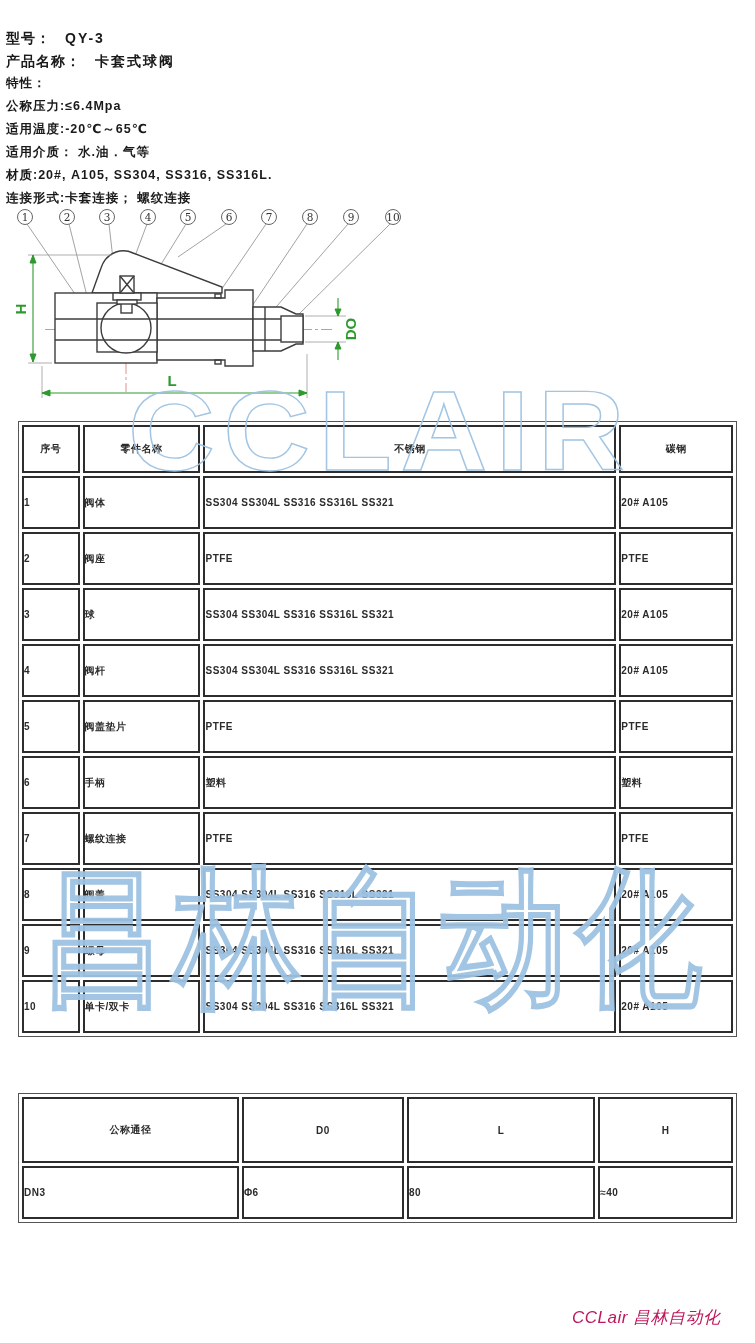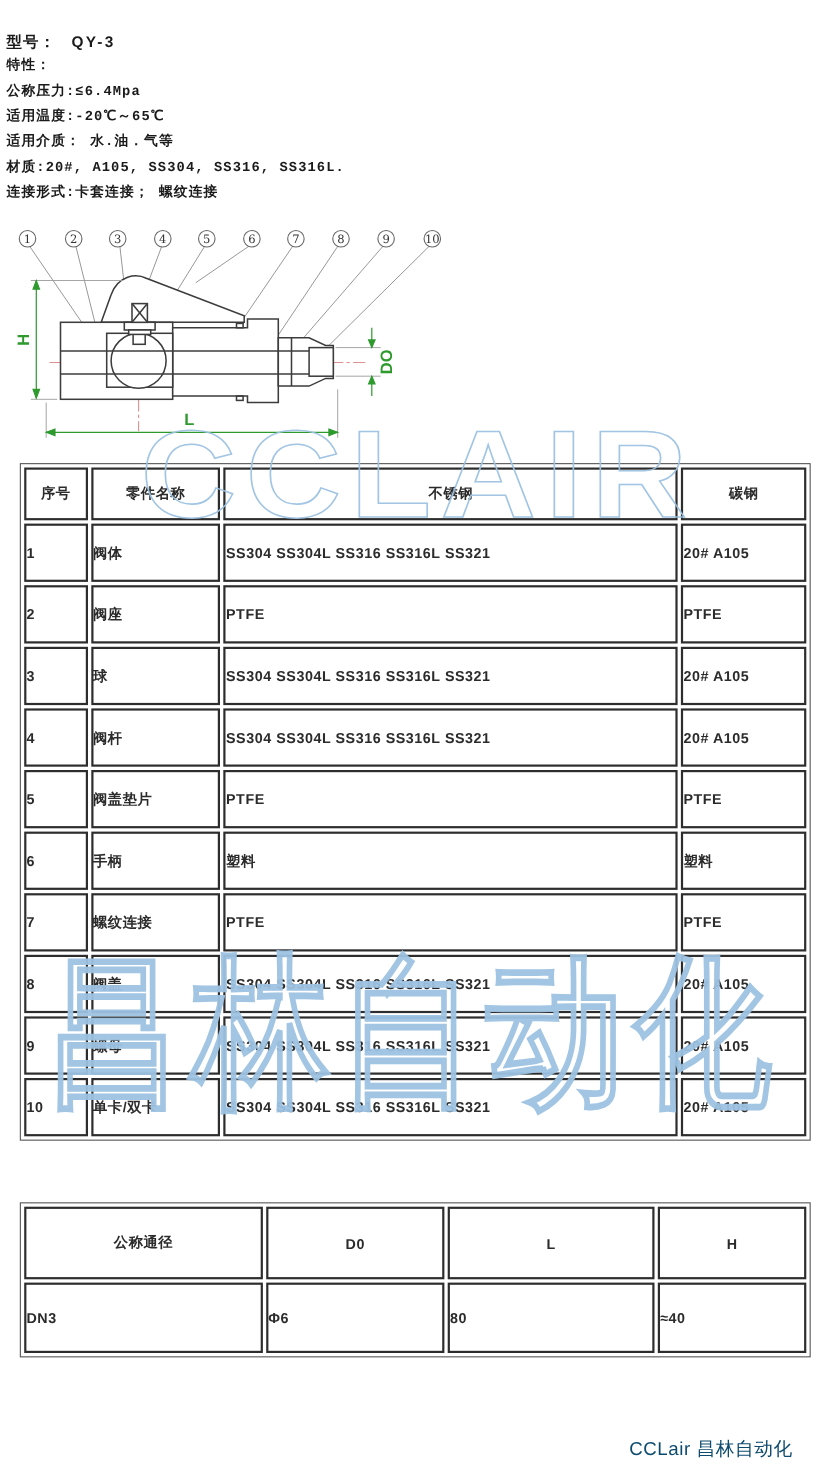--- a/index.html
+++ b/index.html
@@ -5,21 +5,21 @@
   * { margin:0; padding:0; box-sizing:border-box; }
   html,body { background:#ffffff; }
   .page {
     position:relative; width:755px; height:1343px; background:#fff;
     font-family:"Liberation Sans","DejaVu Sans",sans-serif; overflow:hidden;
   }
   
   .header { position:absolute; left:6px; top:6px; color:#1a1a1a;margin-top:24px; }
   .hline { font-weight:bold; letter-spacing:1px; white-space:pre; }
   .hline.lg { font-size:14px; line-height:16px; margin-bottom:7px; }
-  .hline.sm { font-size:12.5px; line-height:14px; margin-bottom:9px;font-family:Liberation Mono, monospace; }
+  .hline.sm { font-size:12.5px; line-height:14px; margin-bottom:9px; }
   .hval { margin-left:14px; letter-spacing:2px; }
   
   .diagram { position:absolute; left:0; top:200px; }
   .outline { fill:none; stroke:#3c3c3c; stroke-width:1.4; }
   .outline-w { fill:#ffffff; stroke:#3c3c3c; stroke-width:1.4; }
   .thin { stroke:#999999; stroke-width:0.8; fill:none; }
   .leader { stroke:#8a8a8a; stroke-width:0.8; fill:none; }
   .callout-circle { fill:#ffffff; stroke:#666; stroke-width:1; }
   .callout-num { font-family:"DejaVu Serif",serif; font-size:10.5px; fill:#333; }
   .center-red { stroke:#e09090; stroke-width:1; fill:none; stroke-dasharray:14 3 3 3; }
@@ -29,42 +29,43 @@
   .wm { position:absolute; left:0; z-index:6; pointer-events:none; }
   .wm text { fill:none; stroke-width:1.4; opacity:0.95; font-weight:bold; }
   
   table.sheet {
     position:absolute; left:18px; width:719px;
     border-collapse:separate; border-spacing:3px;
     border:1px solid #555; background:#fff;
   }
   table.sheet th, table.sheet td {
     border:2px solid #2d2d2d; vertical-align:middle;
-    font-size:13px; font-weight:bold; color:#2b2b2b; letter-spacing:0.5px;
+    font-size:10px; font-weight:bold; color:#2b2b2b; letter-spacing:0.5px;
     background:#fff;
   }
   #parts-table { top:421px; }
   #parts-table th { height:48px; }
   #parts-table td { height:53px; }
   #dims-table { top:1093px; }
   #dims-table th { height:66px; }
-  #dims-table td { height:64px; }
+  #dims-table td { height:53px; }
   
   .footer {
     position:absolute; left:572px; top:1306px; z-index:8;
-    font-size:17px; color:#0c4a6e; letter-spacing:0.5px; white-space:nowrap;
+    font-size:17px; color:#be185d; letter-spacing:0.5px; white-space:nowrap;font-style:italic;
   }
 </style>
 </head>
 <body>
 
 <div class="page">
 
   <div class="header">
     <div class="hline lg"><span>型号：</span><span class="hval">QY-3</span></div>
+    <div class="hline lg"><span>产品名称：</span><span class="hval">卡套式球阀</span></div>
     <div class="hline sm">特性：</div>
     <div class="hline sm">公称压力:≤6.4Mpa</div>
     <div class="hline sm">适用温度:-20℃～65℃</div>
     <div class="hline sm">适用介质： 水.油．气等</div>
     <div class="hline sm">材质:20#, A105, SS304, SS316, SS316L.</div>
     <div class="hline sm">连接形式:卡套连接； 螺纹连接</div>
   </div>
 
   <svg class="diagram" width="420" height="200" viewBox="0 0 420 200">
 

